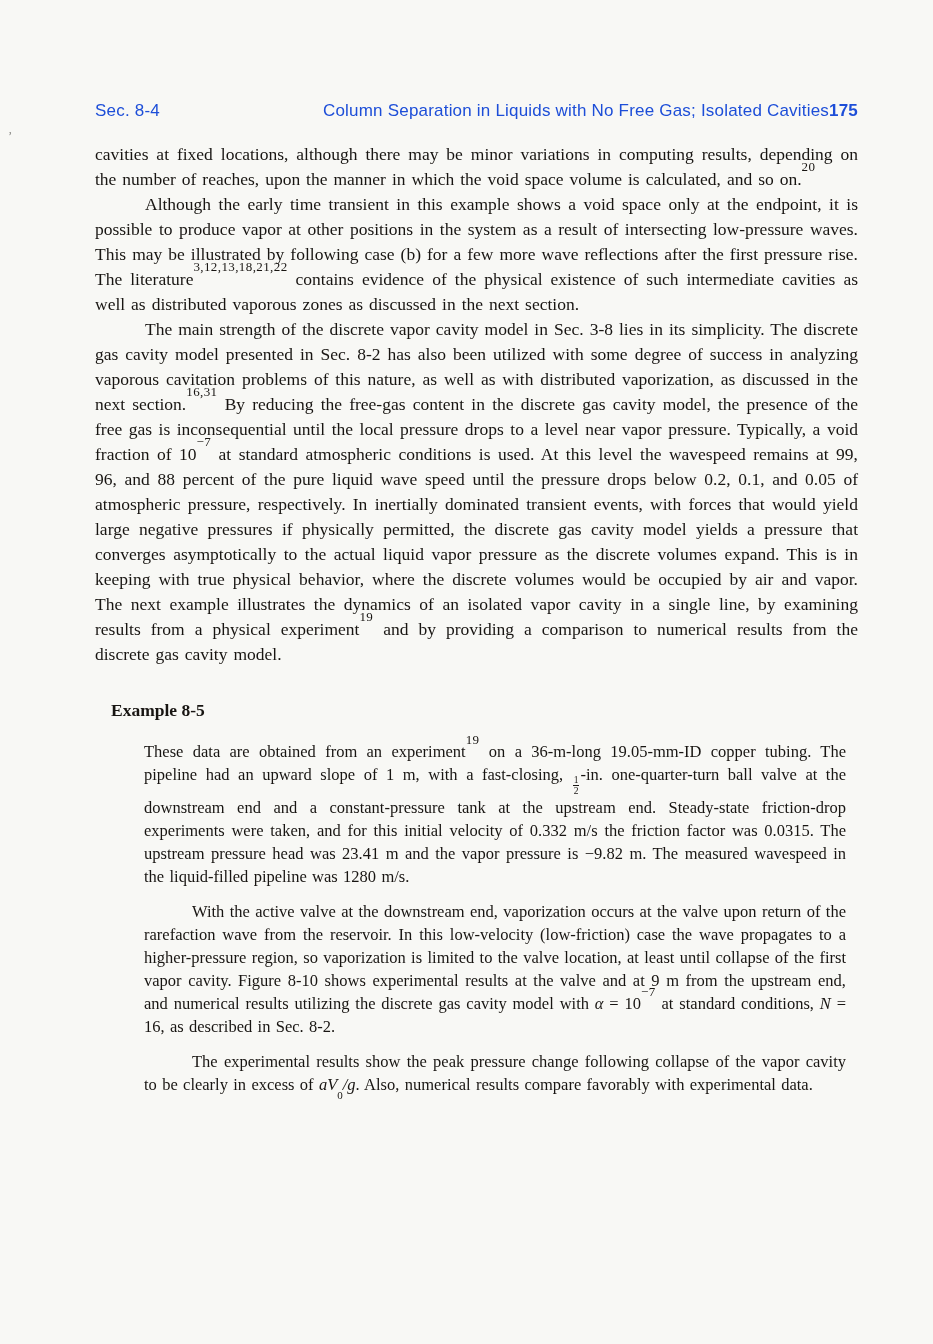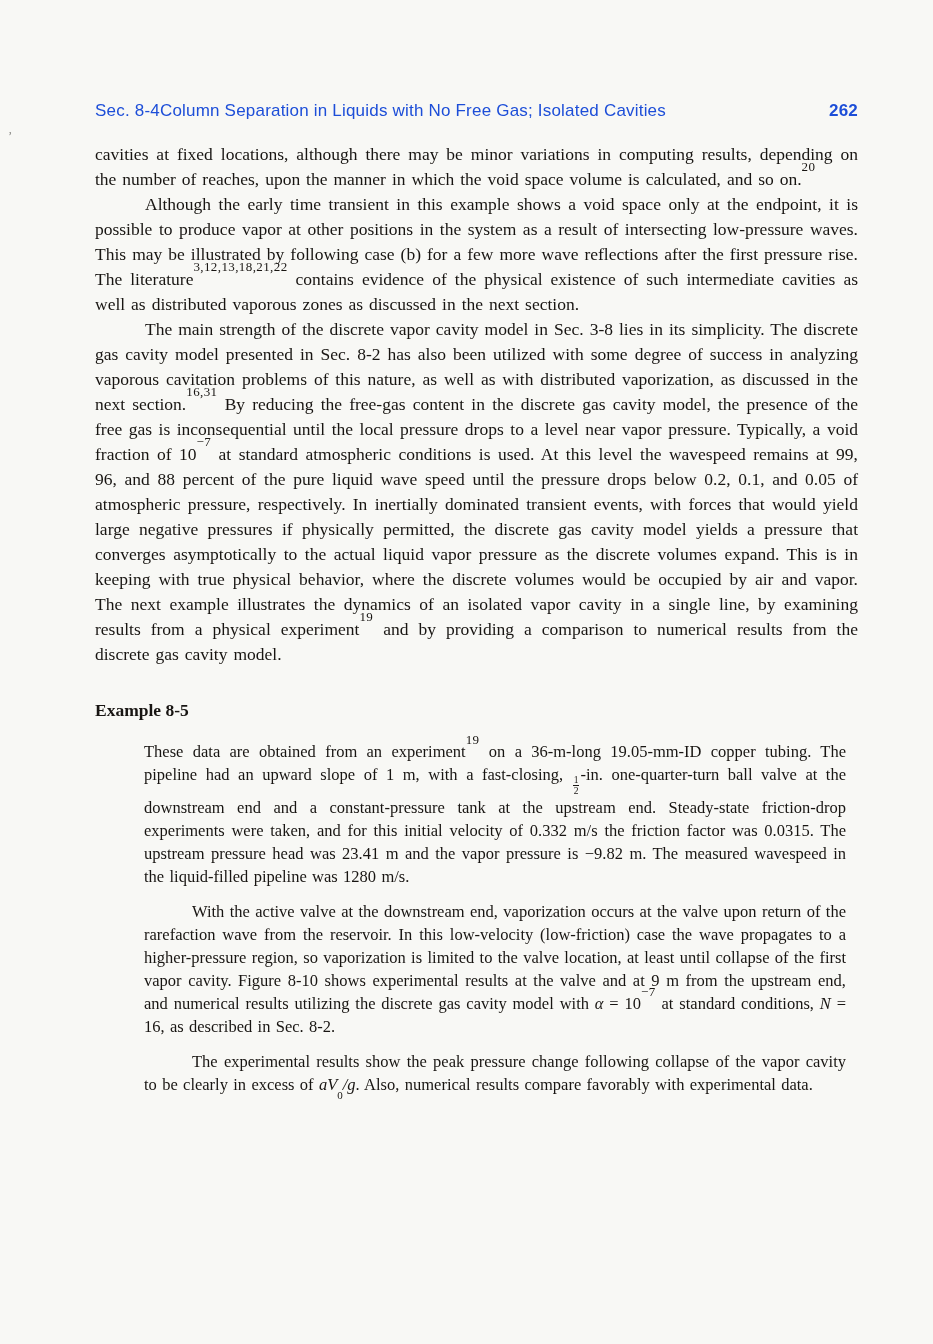--- a/index.html
+++ b/index.html
@@ -28,21 +28,21 @@
   .running-head {
     display: flex;
     align-items: baseline;
     font-family: "Liberation Sans", sans-serif;
     font-size: 17px;
     letter-spacing: 0.2px;
     color: #1d4ed8;
     margin-bottom: 21px;
   }
   .rh-sec { white-space: nowrap; }
-  .rh-title { flex: 1; text-align: left; white-space: nowrap; }
+  .rh-title { flex: 1; text-align: right; white-space: nowrap; }
   .rh-page { font-weight: bold; }
   .body-text p {
     margin: 0;
     text-align: justify;
     font-size: 17.5px;
     line-height: 25px;
     word-spacing: 1.6px;
   }
   .indent { text-indent: 50px; }
   sup.ref {
@@ -53,21 +53,21 @@
     letter-spacing: 0.4px;
   }
   sub.sb {
     font-size: 11px;
     line-height: 0;
     position: relative;
     top: 4px;
   }
   .example { margin-top: 33px; }
   .example-heading {
-    margin: 0 0 19px 0;
+    margin: 0 0 19px 16px;
     font-size: 17.5px;
     font-weight: bold;
   }
   .example-body { margin-left: 37px; width: 726px; }
   .example-body p {
     margin: 12px;
     text-align: justify;
     font-size: 16.5px;
     line-height: 23px;
     word-spacing: 1.2px;
@@ -93,21 +93,21 @@
 
 <div class="page">
 
   <span class="scan-artifact">’</span>
 
   <div class="content">
 
     <div class="running-head">
       <span class="rh-sec">Sec. 8-4</span>
       <span class="rh-title">Column Separation in Liquids with No Free Gas; Isolated Cavities</span>
-      <span class="rh-page">262</span>
+      <span class="rh-page">175</span>
     </div>
 
     <div class="body-text">
 
       <p><span>cavities at fixed locations, although there may be minor variations in computing results, depending on the number of reaches, upon the manner in which the void space volume is calculated, and so on.</span><sup class="ref">20</sup></p>
 
       <p class="indent"><span>Although the early time transient in this example shows a void space only at the endpoint, it is possible to produce vapor at other positions in the system as a result of intersecting low-pressure waves. This may be illustrated by following case (b) for a few more wave reflections after the first pressure rise. The literature</span><sup class="ref">3,12,13,18,21,22</sup><span> contains evidence of the physical existence of such intermediate cavities as well as distributed vaporous zones as discussed in the next section.</span></p>
 
       <p class="indent"><span>The main strength of the discrete vapor cavity model in Sec. 3-8 lies in its simplicity. The discrete gas cavity model presented in Sec. 8-2 has also been utilized with some degree of success in analyzing vaporous cavitation problems of this nature, as well as with distributed vaporization, as discussed in the next section.</span><sup class="ref">16,31</sup><span> By reducing the free-gas content in the discrete gas cavity model, the presence of the free gas is inconsequential until the local pressure drops to a level near vapor pressure. Typically, a void fraction of 10</span><sup class="ref">−7</sup><span> at standard atmospheric conditions is used. At this level the wavespeed remains at 99, 96, and 88 percent of the pure liquid wave speed until the pressure drops below 0.2, 0.1, and 0.05 of atmospheric pressure, respectively. In inertially dominated transient events, with forces that would yield large negative pressures if physically permitted, the discrete gas cavity model yields a pressure that converges asymptotically to the actual liquid vapor pressure as the discrete volumes expand. This is in keeping with true physical behavior, where the discrete volumes would be occupied by air and vapor. The next example illustrates the dynamics of an isolated vapor cavity in a single line, by examining results from a physical experiment</span><sup class="ref">19</sup><span> and by providing a comparison to numerical results from the discrete gas cavity model.</span></p>
 

